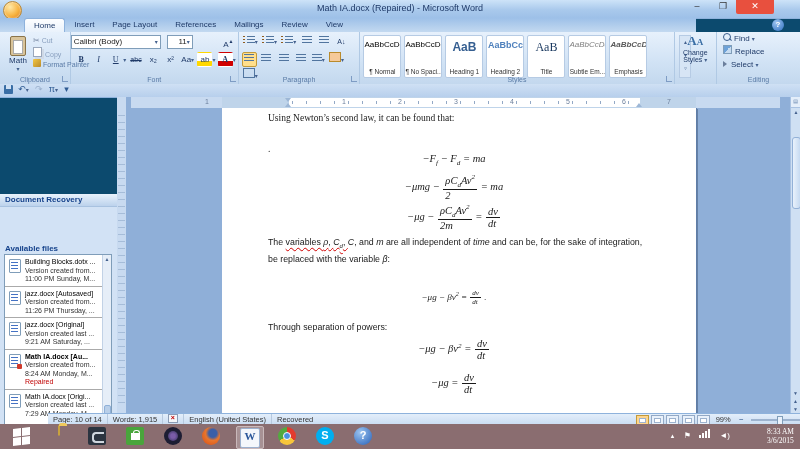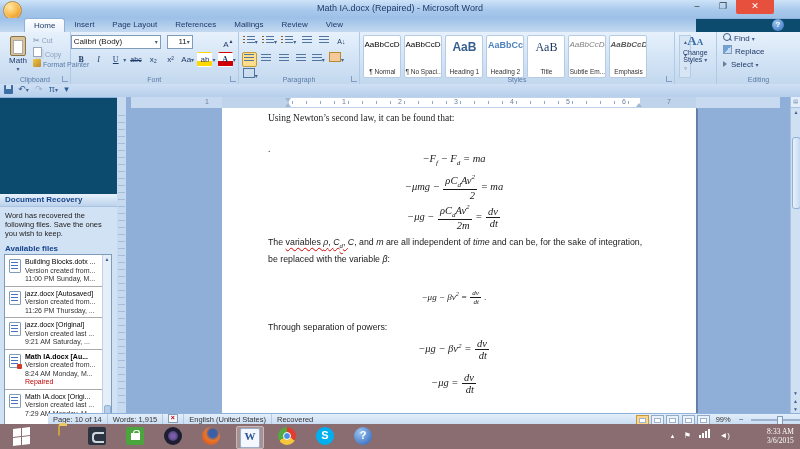--- a/index.html
+++ b/index.html
@@ -126,21 +126,21 @@
   .rnum{position:absolute;top:1px;font-size:7px;color:#6b7f9c;}
   .rticks{position:absolute;top:4px;height:3px;background:repeating-linear-gradient(to right,#93a9c6 0 1px,transparent 1px 14px);}
   .indent-marker{position:absolute;width:0;height:0;}
   .im-top{border-left:3px solid transparent;border-right:3px solid transparent;border-top:4px solid #9db7d6;}
   .im-bot{border-left:3px solid transparent;border-right:3px solid transparent;border-bottom:4px solid #9db7d6;}
   #page{left:222px;top:11px;width:474px;height:305px;background:#fff;border-right:1px solid #5f7da8;box-shadow:1px 1px 0 rgba(40,60,90,.4);}
   .dtext{position:absolute;left:46px;font-family:"Liberation Serif",serif;font-size:9.5px;color:#1a1a1a;white-space:nowrap;}
   .dsans{font-family:"Liberation Sans",sans-serif;font-size:8.8px;line-height:13.5px;white-space:normal;width:378px;}
   .eq{position:absolute;left:46px;width:372px;text-align:center;font-family:"Liberation Serif",serif;font-style:italic;font-size:10.5px;color:#1a1a1a;}
   .eq sub,.eq sup,.dsans sub{font-size:68%;}
-  .frac{display:inline-block;vertical-align:middle;text-align:right;margin:0 1px;}
+  .frac{display:inline-block;vertical-align:middle;text-align:left;margin:0 1px;}
   .fnum{display:block;padding:0 2px;line-height:1.05;}
   .fden{display:block;border-top:0.8px solid #1a1a1a;padding:0 2px;line-height:1.15;}
   .eqsmall{font-size:9px;}
   .eqsmall .frac{font-size:7px;}
   .it{font-style:italic;}
   .wavy{text-decoration:underline wavy #d00000 1px;text-underline-offset:2px;}
   #vscroll{left:790px;top:0;width:10px;height:316px;background:#cfe0f3;border-left:1px solid #a9c2e2;text-align:center;}
   #rtoggle{left:0px;top:0px;width:9px;height:10px;background:#e4eefa;border-bottom:1px solid #a9c2e2;font-size:5px;color:#5a7ba6;line-height:9px;}
   .scar{font-size:5px;color:#44618e;line-height:8px;}
   #vthumb{left:1px;top:40px;width:7px;height:70px;background:linear-gradient(90deg,#e9f2fc,#c6daf1);border:1px solid #93b1d7;border-radius:3px;}
@@ -330,21 +330,20 @@
     <span class="qbtn"><span>↶</span><span class="dd">▾</span></span>
     <span class="qbtn grey">↷</span>
     <span class="qbtn"><span>π</span><span class="dd">▾</span></span>
     <span class="qbtn">▾</span>
   </div>
 
   <div class="abs" id="main">
 
     <div class="abs" id="recovery">
       <div class="abs" id="rechead">Document Recovery</div>
-      <div class="abs" id="recdesc">Word has recovered the following files.  Save the ones you wish to keep.</div>
       <div class="abs" id="availlbl">Available files</div>
       <div class="abs" id="listbox">
         <div class="fitem">
           <span class="docicon"></span>
           <div class="fname">Building Blocks.dotx  ...</div>
           <div>Version created from...</div>
           <div>11:00 PM Sunday, M...</div>
         </div>
         <div class="fitem">
           <span class="docicon"></span>

